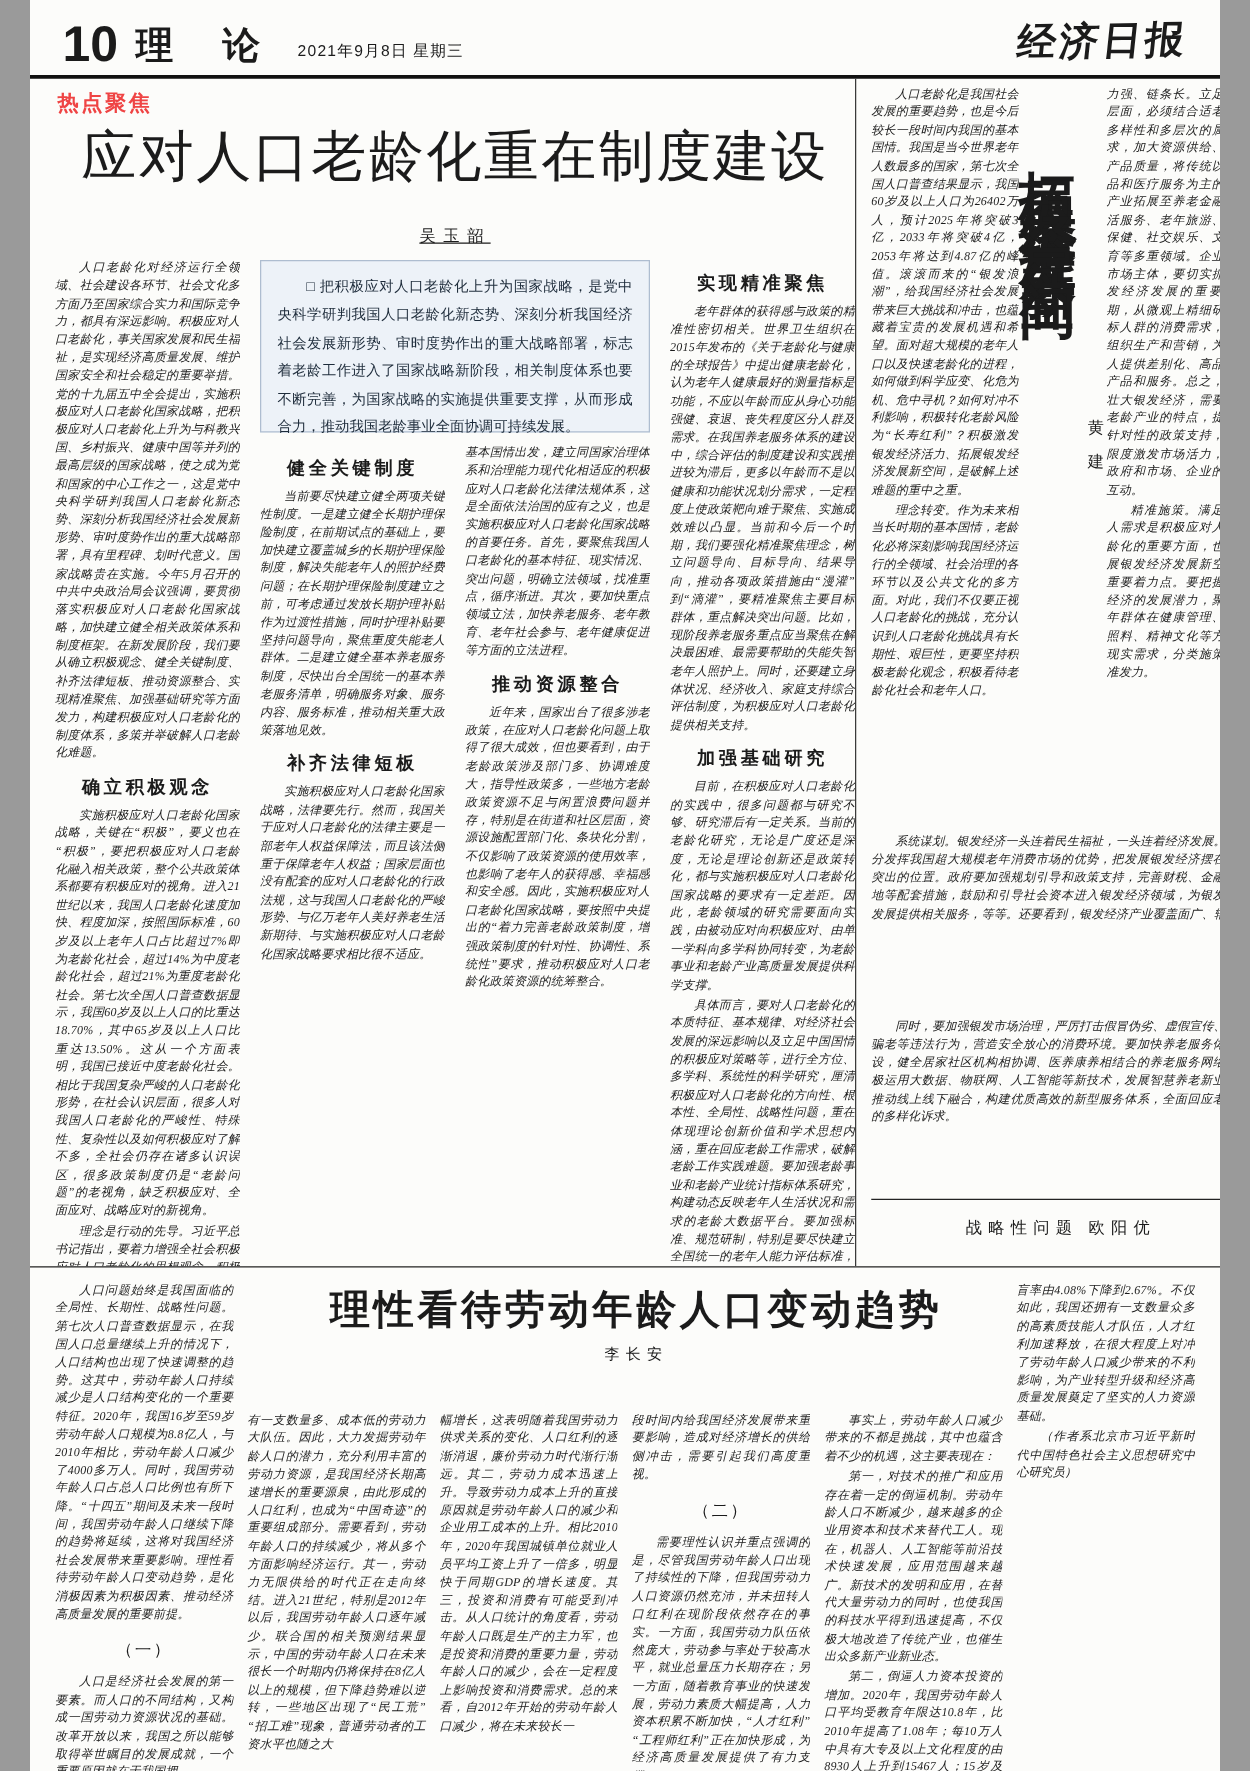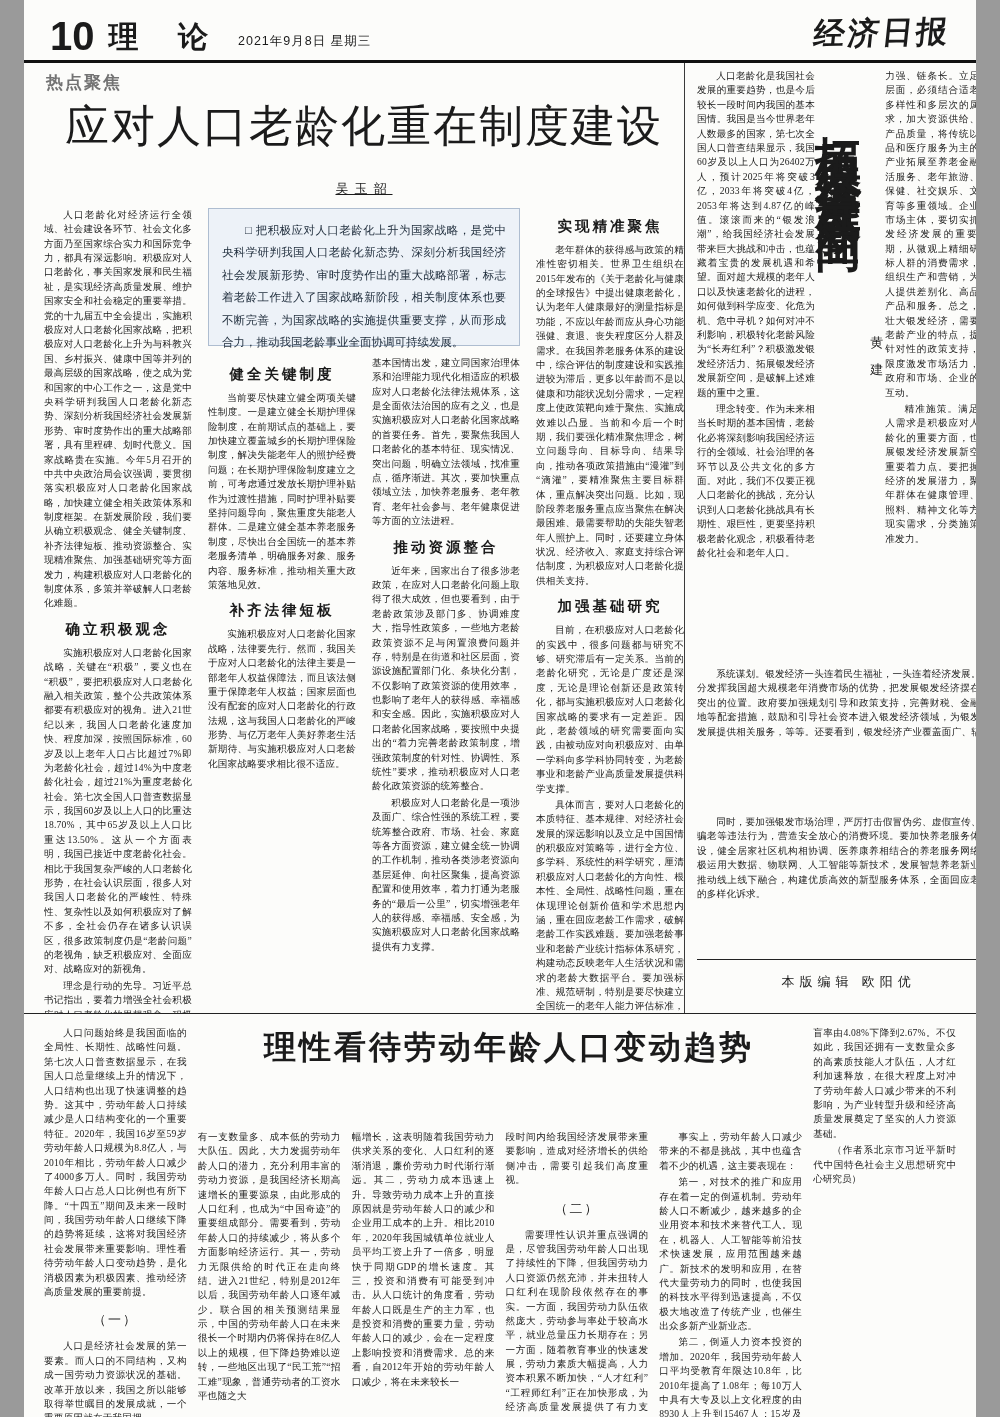--- a/index.html
+++ b/index.html
@@ -20,21 +20,21 @@
   .main-hl{margin-top:8px;text-align:center;font-family:"Liberation Sans","DejaVu Sans",sans-serif;
            font-weight:400;font-size:44px;letter-spacing:2px;line-height:1.1;}
   .main-by{text-align:center;font-size:13px;letter-spacing:6px;margin-top:8px;text-decoration:underline;}
   .main-body{position:relative;margin-top:10px;display:flex;gap:16px;height:836px;overflow:hidden;}
   .mcol{width:148px;flex:none;overflow:hidden;}
   .spacer-box{height:148px;}
   .intro-box{position:absolute;left:164px;top:0;width:312px;height:138px;box-sizing:border-box;
              background:#edf2f8;border:1px solid #aebdd0;padding:10px 13px;
              font-size:11.5px;line-height:1.95;text-align:justify;text-indent:2em;color:#1d2b3a;}
   
-  .pg{font-size:9.6px;line-height:1.5;text-align:justify;text-indent:2em;margin:0 0 2px;letter-spacing:.2px;}
+  .pg{font-size:9.6px;line-height:1.5;text-align:justify;text-indent:2em;margin:0 0 2px;letter-spacing:.2px;font-style:italic;}
   .pg.cont{text-indent:0;}
   .pg.note{letter-spacing:0;}
   .sec-h{font-family:"Liberation Sans","DejaVu Sans",sans-serif;font-size:14.5px;font-weight:700;
          text-align:center;letter-spacing:3px;margin:9px 0 7px;}
   .sec-num{text-align:center;font-size:13px;letter-spacing:2px;margin:12px 0 10px;}
   
   .right-zone{flex:1;border-left:1px solid #3a3a3a;box-sizing:border-box;padding:6px 8px 0 12px;}
   .r-row1{display:flex;height:590px;overflow:hidden;}
   .r-colA{width:118px;flex:none;overflow:hidden;}
   .r-strip{flex:1;display:flex;justify-content:center;padding-top:30px;}
@@ -66,21 +66,21 @@
       <div class="secname">理 论</div>
       <div class="dateline">2021年9月8日  星期三</div>
     </div>
     <div class="masthead">经济日报</div>
   </div>
   <div class="hdr-rule"></div>
 
   <div class="content">
 
     <div class="left-zone">
-      <div class="kicker" id="kicker" style="color: #737373;">热点聚焦</div>
+      <div class="kicker" id="kicker" style="color: #ef4444;">热点聚焦</div>
       <h1 class="main-hl">应对人口老龄化重在制度建设</h1>
       <div class="main-by">吴玉韶</div>
 
       <div class="main-body">
         <div class="intro-box">□ 把积极应对人口老龄化上升为国家战略，是党中央科学研判我国人口老龄化新态势、深刻分析我国经济社会发展新形势、审时度势作出的重大战略部署，标志着老龄工作进入了国家战略新阶段，相关制度体系也要不断完善，为国家战略的实施提供重要支撑，从而形成合力，推动我国老龄事业全面协调可持续发展。</div>
         <div class="mcol">
             <p class="pg">人口老龄化对经济运行全领域、社会建设各环节、社会文化多方面乃至国家综合实力和国际竞争力，都具有深远影响。积极应对人口老龄化，事关国家发展和民生福祉，是实现经济高质量发展、维护国家安全和社会稳定的重要举措。党的十九届五中全会提出，实施积极应对人口老龄化国家战略，把积极应对人口老龄化上升为与科教兴国、乡村振兴、健康中国等并列的最高层级的国家战略，使之成为党和国家的中心工作之一，这是党中央科学研判我国人口老龄化新态势、深刻分析我国经济社会发展新形势、审时度势作出的重大战略部署，具有里程碑、划时代意义。国家战略贵在实施。今年5月召开的中共中央政治局会议强调，要贯彻落实积极应对人口老龄化国家战略，加快建立健全相关政策体系和制度框架。在新发展阶段，我们要从确立积极观念、健全关键制度、补齐法律短板、推动资源整合、实现精准聚焦、加强基础研究等方面发力，构建积极应对人口老龄化的制度体系，多策并举破解人口老龄化难题。</p>
             <h3 class="sec-h">确立积极观念</h3>
             <p class="pg">实施积极应对人口老龄化国家战略，关键在“积极”，要义也在“积极”，要把积极应对人口老龄化融入相关政策，整个公共政策体系都要有积极应对的视角。进入21世纪以来，我国人口老龄化速度加快、程度加深，按照国际标准，60岁及以上老年人口占比超过7%即为老龄化社会，超过14%为中度老龄化社会，超过21%为重度老龄化社会。第七次全国人口普查数据显示，我国60岁及以上人口的比重达18.70%，其中65岁及以上人口比重达13.50%。这从一个方面表明，我国已接近中度老龄化社会。相比于我国复杂严峻的人口老龄化形势，在社会认识层面，很多人对我国人口老龄化的严峻性、特殊性、复杂性以及如何积极应对了解不多，全社会仍存在诸多认识误区，很多政策制度仍是“老龄问题”的老视角，缺乏积极应对、全面应对、战略应对的新视角。</p>
             <p class="pg">理念是行动的先导。习近平总书记指出，要着力增强全社会积极应对人口老龄化的思想观念，积极看待老龄社会，积极看待老年人和老年生活，要认识到，老龄化社会是人类社会发展的必然阶段，是经济社会发展到一定阶段的</p>
@@ -93,21 +93,20 @@
               <h3 class="sec-h">补齐法律短板</h3>
               <p class="pg">实施积极应对人口老龄化国家战略，法律要先行。然而，我国关于应对人口老龄化的法律主要是一部老年人权益保障法，而且该法侧重于保障老年人权益；国家层面也没有配套的应对人口老龄化的行政法规，这与我国人口老龄化的严峻形势、与亿万老年人美好养老生活新期待、与实施积极应对人口老龄化国家战略要求相比很不适应。</p>
             </div>
         </div>
         <div class="mcol">
           <div class="spacer-box"></div>
           <div>
               <p class="pg cont">基本国情出发，建立同国家治理体系和治理能力现代化相适应的积极应对人口老龄化法律法规体系，这是全面依法治国的应有之义，也是实施积极应对人口老龄化国家战略的首要任务。首先，要聚焦我国人口老龄化的基本特征、现实情况、突出问题，明确立法领域，找准重点，循序渐进。其次，要加快重点领域立法，加快养老服务、老年教育、老年社会参与、老年健康促进等方面的立法进程。</p>
               <h3 class="sec-h">推动资源整合</h3>
               <p class="pg">近年来，国家出台了很多涉老政策，在应对人口老龄化问题上取得了很大成效，但也要看到，由于老龄政策涉及部门多、协调难度大，指导性政策多，一些地方老龄政策资源不足与闲置浪费问题并存，特别是在街道和社区层面，资源设施配置部门化、条块化分割，不仅影响了政策资源的使用效率，也影响了老年人的获得感、幸福感和安全感。因此，实施积极应对人口老龄化国家战略，要按照中央提出的“着力完善老龄政策制度，增强政策制度的针对性、协调性、系统性”要求，推动积极应对人口老龄化政策资源的统筹整合。</p>
-              <p class="pg">积极应对人口老龄化是一项涉及面广、综合性强的系统工程，要统筹整合政府、市场、社会、家庭等各方面资源，建立健全统一协调的工作机制，推动各类涉老资源向基层延伸、向社区聚集，提高资源配置和使用效率，着力打通为老服务的“最后一公里”，切实增强老年人的获得感、幸福感、安全感，为实施积极应对人口老龄化国家战略提供有力支撑。</p>
             </div>
         </div>
         <div class="mcol">
             <h3 class="sec-h">实现精准聚焦</h3>
             <p class="pg">老年群体的获得感与政策的精准性密切相关。世界卫生组织在2015年发布的《关于老龄化与健康的全球报告》中提出健康老龄化，认为老年人健康最好的测量指标是功能，不应以年龄而应从身心功能强健、衰退、丧失程度区分人群及需求。在我国养老服务体系的建设中，综合评估的制度建设和实践推进较为滞后，更多以年龄而不是以健康和功能状况划分需求，一定程度上使政策靶向难于聚焦、实施成效难以凸显。当前和今后一个时期，我们要强化精准聚焦理念，树立问题导向、目标导向、结果导向，推动各项政策措施由“漫灌”到“滴灌”，要精准聚焦主要目标群体，重点解决突出问题。比如，现阶段养老服务重点应当聚焦在解决最困难、最需要帮助的失能失智老年人照护上。同时，还要建立身体状况、经济收入、家庭支持综合评估制度，为积极应对人口老龄化提供相关支持。</p>
             <h3 class="sec-h">加强基础研究</h3>
             <p class="pg">目前，在积极应对人口老龄化的实践中，很多问题都与研究不够、研究滞后有一定关系。当前的老龄化研究，无论是广度还是深度，无论是理论创新还是政策转化，都与实施积极应对人口老龄化国家战略的要求有一定差距。因此，老龄领域的研究需要面向实践，由被动应对向积极应对、由单一学科向多学科协同转变，为老龄事业和老龄产业高质量发展提供科学支撑。</p>
             <p class="pg">具体而言，要对人口老龄化的本质特征、基本规律、对经济社会发展的深远影响以及立足中国国情的积极应对策略等，进行全方位、多学科、系统性的科学研究，厘清积极应对人口老龄化的方向性、根本性、全局性、战略性问题，重在体现理论创新价值和学术思想内涵，重在回应老龄工作需求，破解老龄工作实践难题。要加强老龄事业和老龄产业统计指标体系研究，构建动态反映老年人生活状况和需求的老龄大数据平台。要加强标准、规范研制，特别是要尽快建立全国统一的老年人能力评估标准，为制定养老服务政策提供科学依据。</p>
           </div>
       </div>
@@ -129,27 +128,28 @@
           </div>
       </div>
       <div class="r-row2">
         <div>
             <p class="pg">系统谋划。银发经济一头连着民生福祉，一头连着经济发展。要充分发挥我国超大规模老年消费市场的优势，把发展银发经济摆在更加突出的位置。政府要加强规划引导和政策支持，完善财税、金融、用地等配套措施，鼓励和引导社会资本进入银发经济领域，为银发经济发展提供相关服务，等等。还要看到，银发经济产业覆盖面广、辐射</p>
           </div>
         <div>
             <p class="pg">同时，要加强银发市场治理，严厉打击假冒伪劣、虚假宣传、坑老骗老等违法行为，营造安全放心的消费环境。要加快养老服务体系建设，健全居家社区机构相协调、医养康养相结合的养老服务网络，积极运用大数据、物联网、人工智能等新技术，发展智慧养老新业态，推动线上线下融合，构建优质高效的新型服务体系，全面回应老年人的多样化诉求。</p>
           </div>
       </div>
-      <div class="editor-block">本版编辑  欧阳优</div>
+      <div class="editor-block">战略性问题  欧阳优</div>
     </div>
   </div>
 
   <div class="bottom-art">
     <div class="b-hl-wrap">
       <div class="b-hl">理性看待劳动年龄人口变动趋势</div>
+      <div class="b-by">李长安</div>
     </div>
     <div class="bcol">
         <p class="pg">人口问题始终是我国面临的全局性、长期性、战略性问题。第七次人口普查数据显示，在我国人口总量继续上升的情况下，人口结构也出现了快速调整的趋势。这其中，劳动年龄人口持续减少是人口结构变化的一个重要特征。2020年，我国16岁至59岁劳动年龄人口规模为8.8亿人，与2010年相比，劳动年龄人口减少了4000多万人。同时，我国劳动年龄人口占总人口比例也有所下降。“十四五”期间及未来一段时间，我国劳动年龄人口继续下降的趋势将延续，这将对我国经济社会发展带来重要影响。理性看待劳动年龄人口变动趋势，是化消极因素为积极因素、推动经济高质量发展的重要前提。</p>
         <div class="sec-num">（一）</div>
         <p class="pg">人口是经济社会发展的第一要素。而人口的不同结构，又构成一国劳动力资源状况的基础。改革开放以来，我国之所以能够取得举世瞩目的发展成就，一个重要原因就在于我国拥</p>
       </div>
     <div class="bcol">
       <div class="spacer-hl"></div>
       <div>
           <p class="pg cont">有一支数量多、成本低的劳动力大队伍。因此，大力发掘劳动年龄人口的潜力，充分利用丰富的劳动力资源，是我国经济长期高速增长的重要源泉，由此形成的人口红利，也成为“中国奇迹”的重要组成部分。需要看到，劳动年龄人口的持续减少，将从多个方面影响经济运行。其一，劳动力无限供给的时代正在走向终结。进入21世纪，特别是2012年以后，我国劳动年龄人口逐年减少。联合国的相关预测结果显示，中国的劳动年龄人口在未来很长一个时期内仍将保持在8亿人以上的规模，但下降趋势难以逆转，一些地区出现了“民工荒”“招工难”现象，普通劳动者的工资水平也随之大</p>

